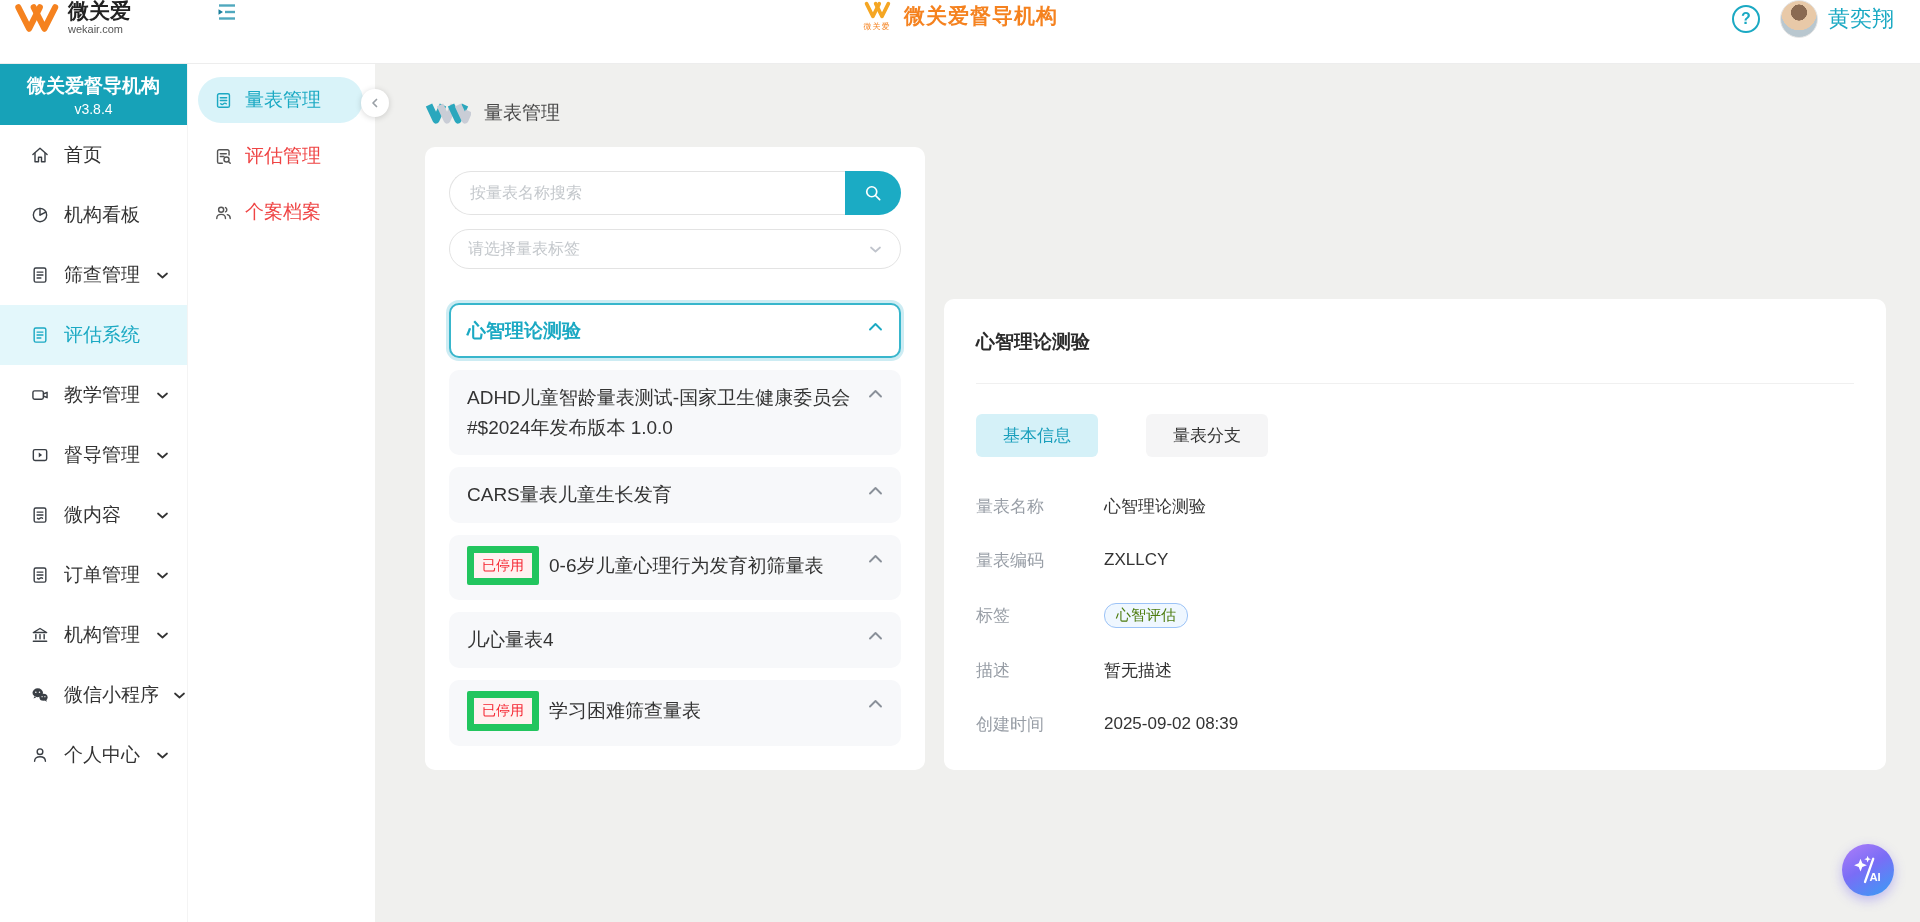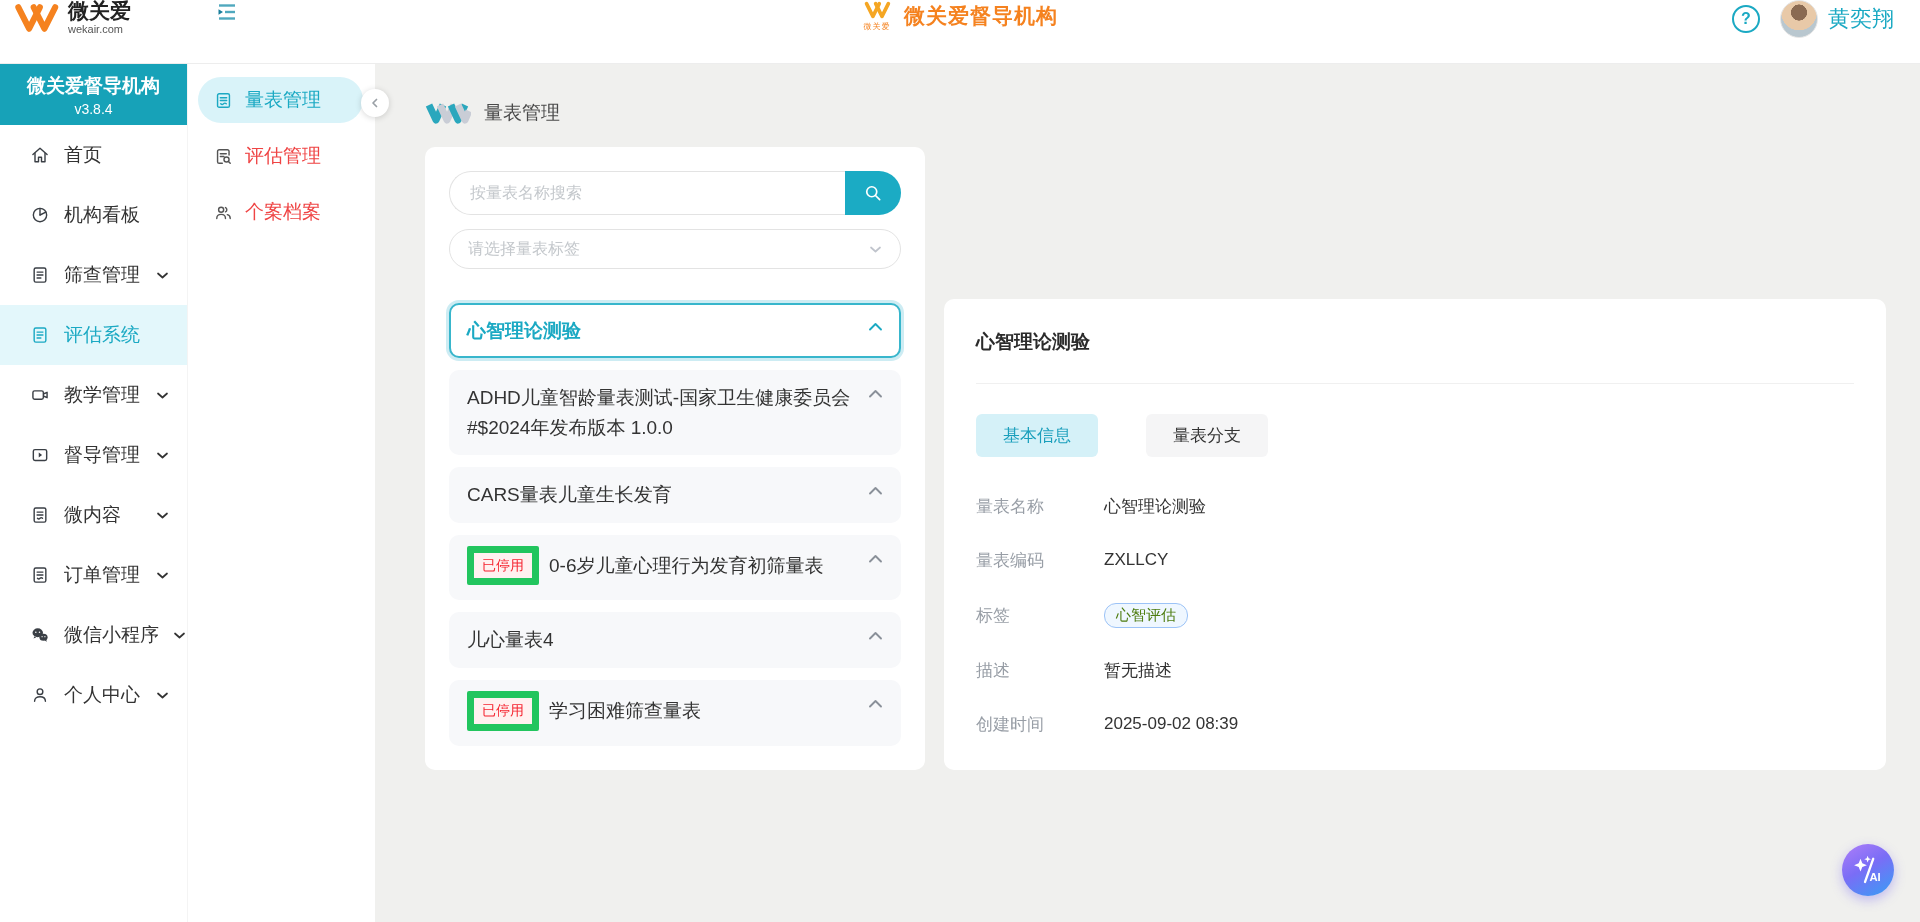--- a/index.html
+++ b/index.html
@@ -294,20 +294,37 @@
         </svg>
       </span>
       <span class="nav-label">订单管理</span>
       <span class="nav-chev">
         <svg width="13" height="9" viewBox="0 0 13 9" fill="none">
             <polyline points="2,2.5 6.5,6.5 11,2.5" stroke="currentColor" stroke-width="1.7" stroke-linecap="round" stroke-linejoin="round"></polyline>
           </svg>
       </span>
     </div>
 
+    <div class="nav-item">
+      <span class="nav-icon">
+        <svg width="20" height="20" viewBox="0 0 24 24" fill="none" stroke="currentColor" stroke-width="1.7" stroke-linejoin="round" stroke-linecap="round">
+          <path d="M4 9 L12 4.2 L20 9 H4 Z"></path>
+            <path d="M7 11.5 V16.5"></path>
+            <path d="M12 11.5 V16.5"></path>
+            <path d="M17 11.5 V16.5"></path>
+            <path d="M4 19.5 H20"></path>
+        </svg>
+      </span>
+      <span class="nav-label">机构管理</span>
+      <span class="nav-chev">
+        <svg width="13" height="9" viewBox="0 0 13 9" fill="none">
+            <polyline points="2,2.5 6.5,6.5 11,2.5" stroke="currentColor" stroke-width="1.7" stroke-linecap="round" stroke-linejoin="round"></polyline>
+          </svg>
+      </span>
+    </div>
 
     <div class="nav-item">
       <span class="nav-icon">
         <svg width="20" height="20" viewBox="0 0 24 24" fill="currentColor">
           <ellipse cx="9.3" cy="9.3" rx="6.3" ry="5.3"></ellipse>
             <path d="M5.5 13.5 L4.2 16.2 L7.6 14.6 Z"></path>
           <ellipse cx="16.2" cy="14.6" rx="4.9" ry="4.2"></ellipse>
             <path d="M19.3 17.8 L20.4 20 L17.5 18.7 Z"></path>
           <circle cx="7" cy="8.6" r="0.9" fill="#fff"></circle>
             <circle cx="11.4" cy="8.6" r="0.9" fill="#fff"></circle>

